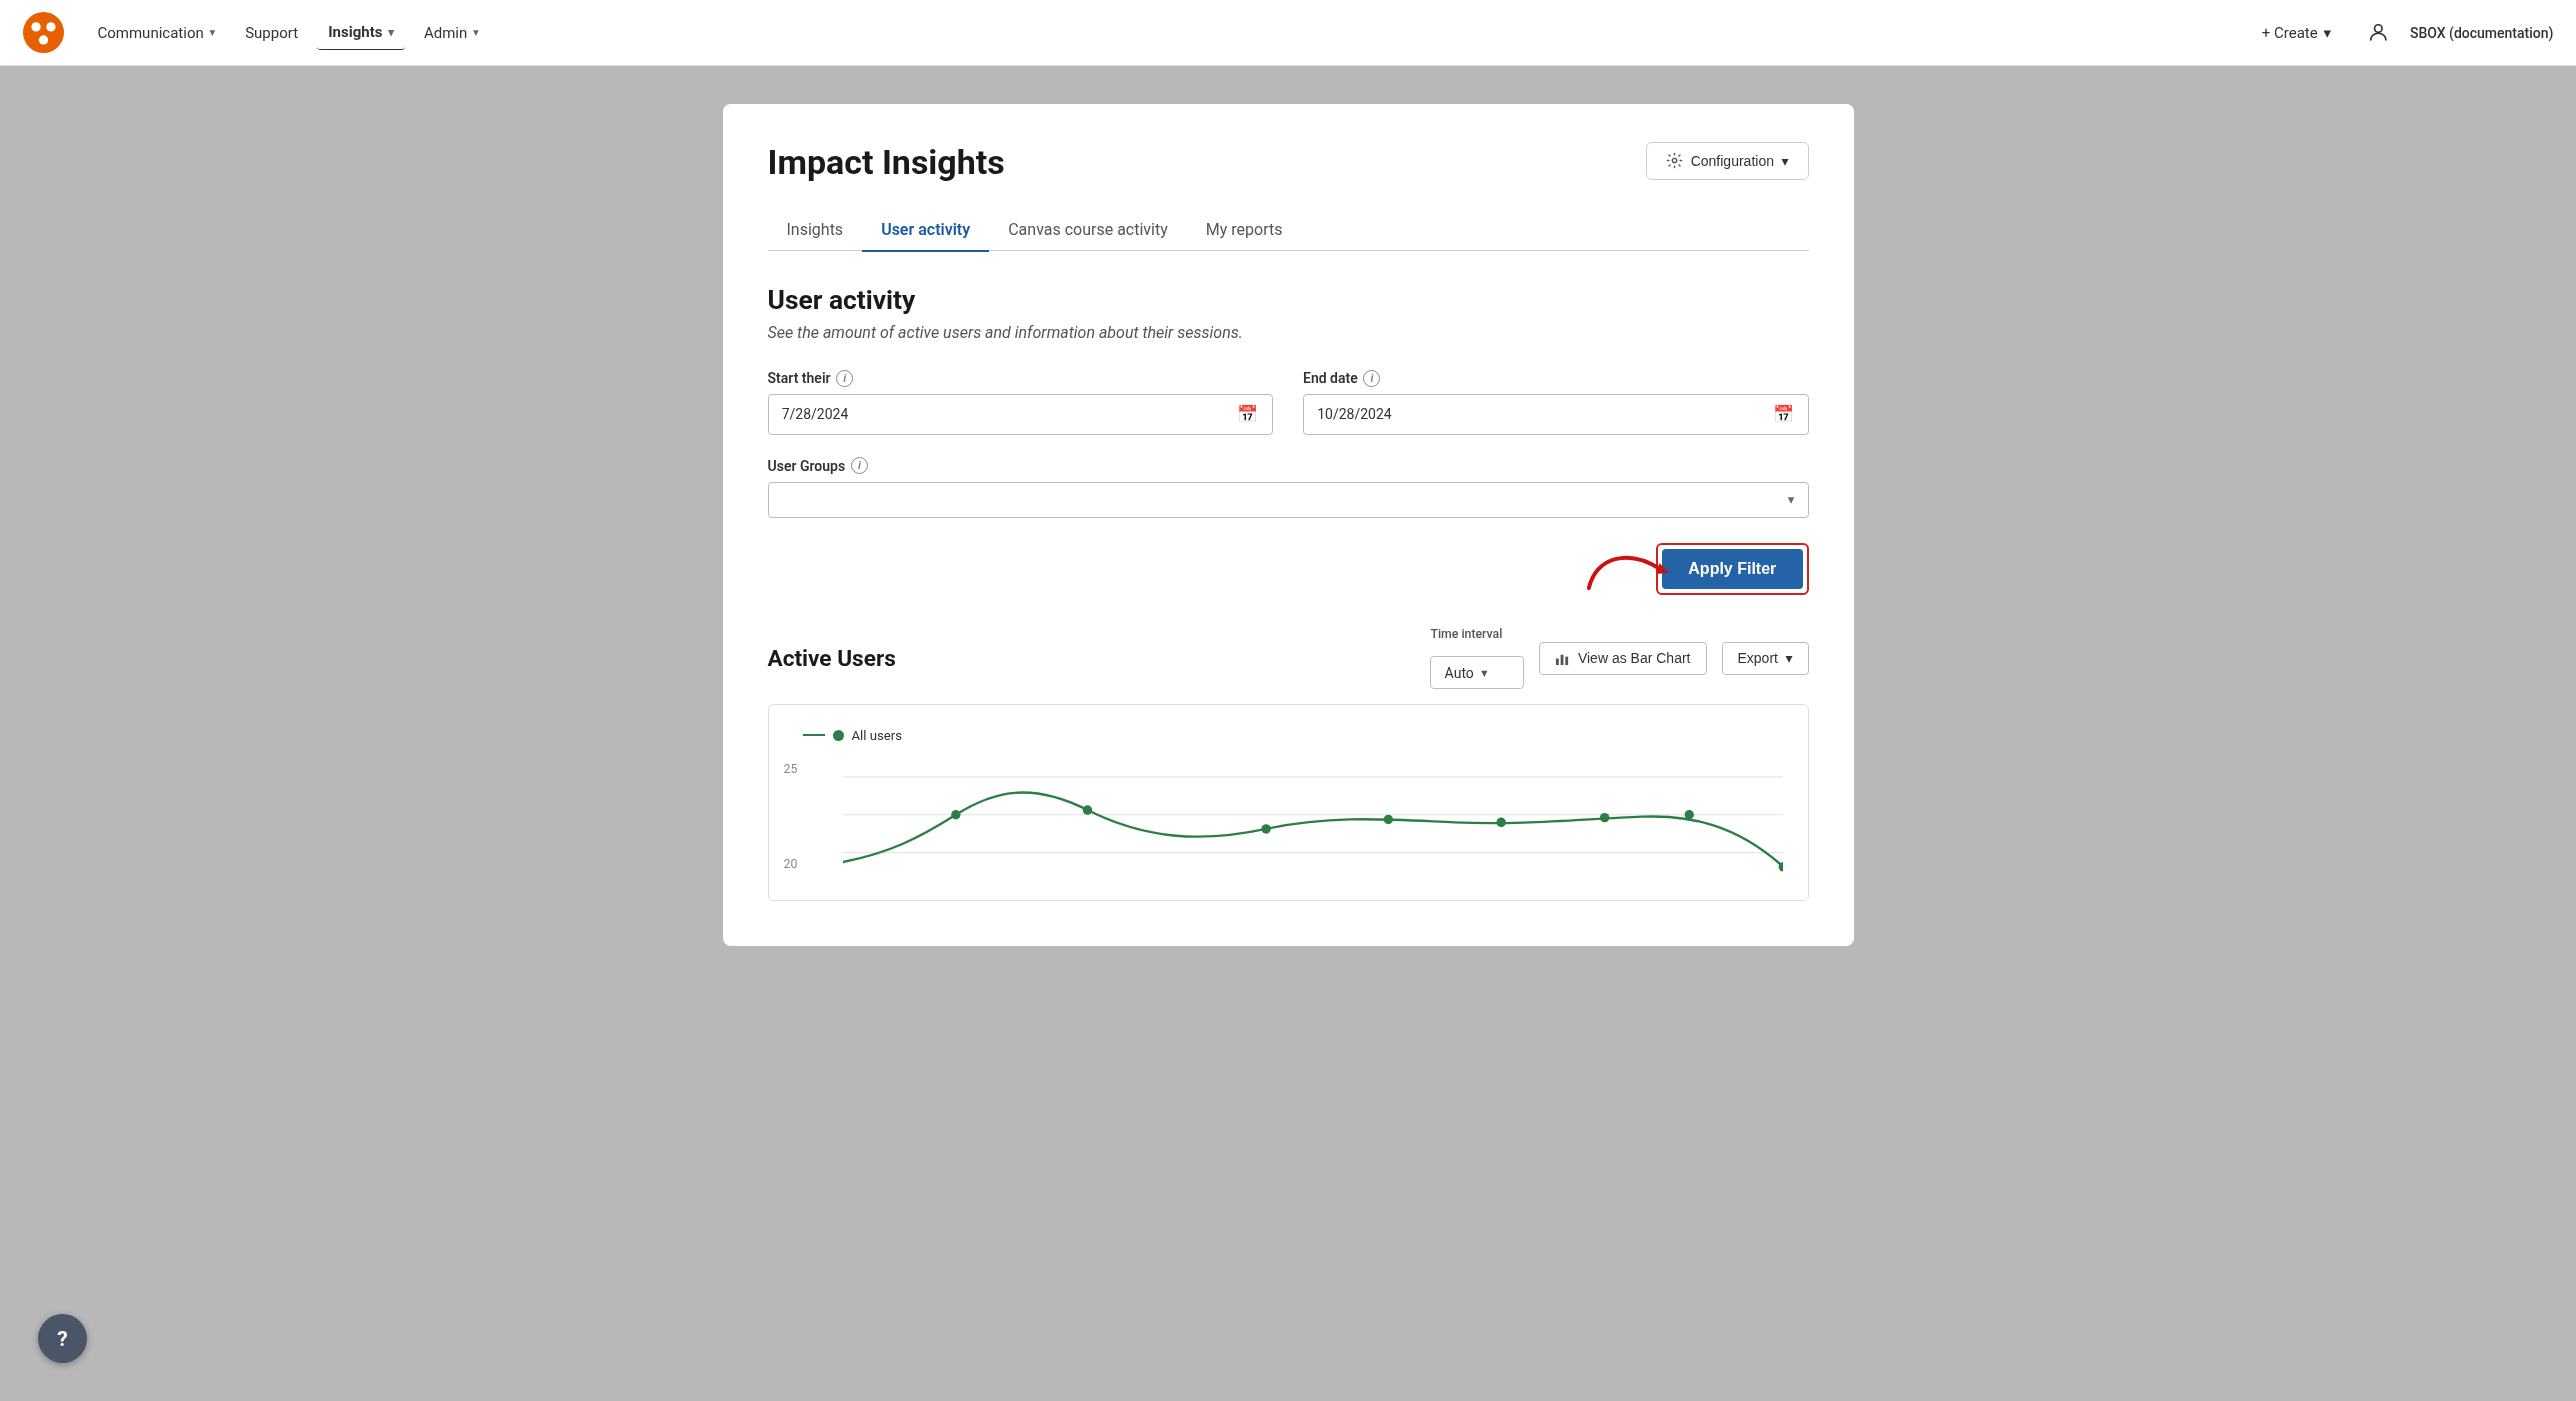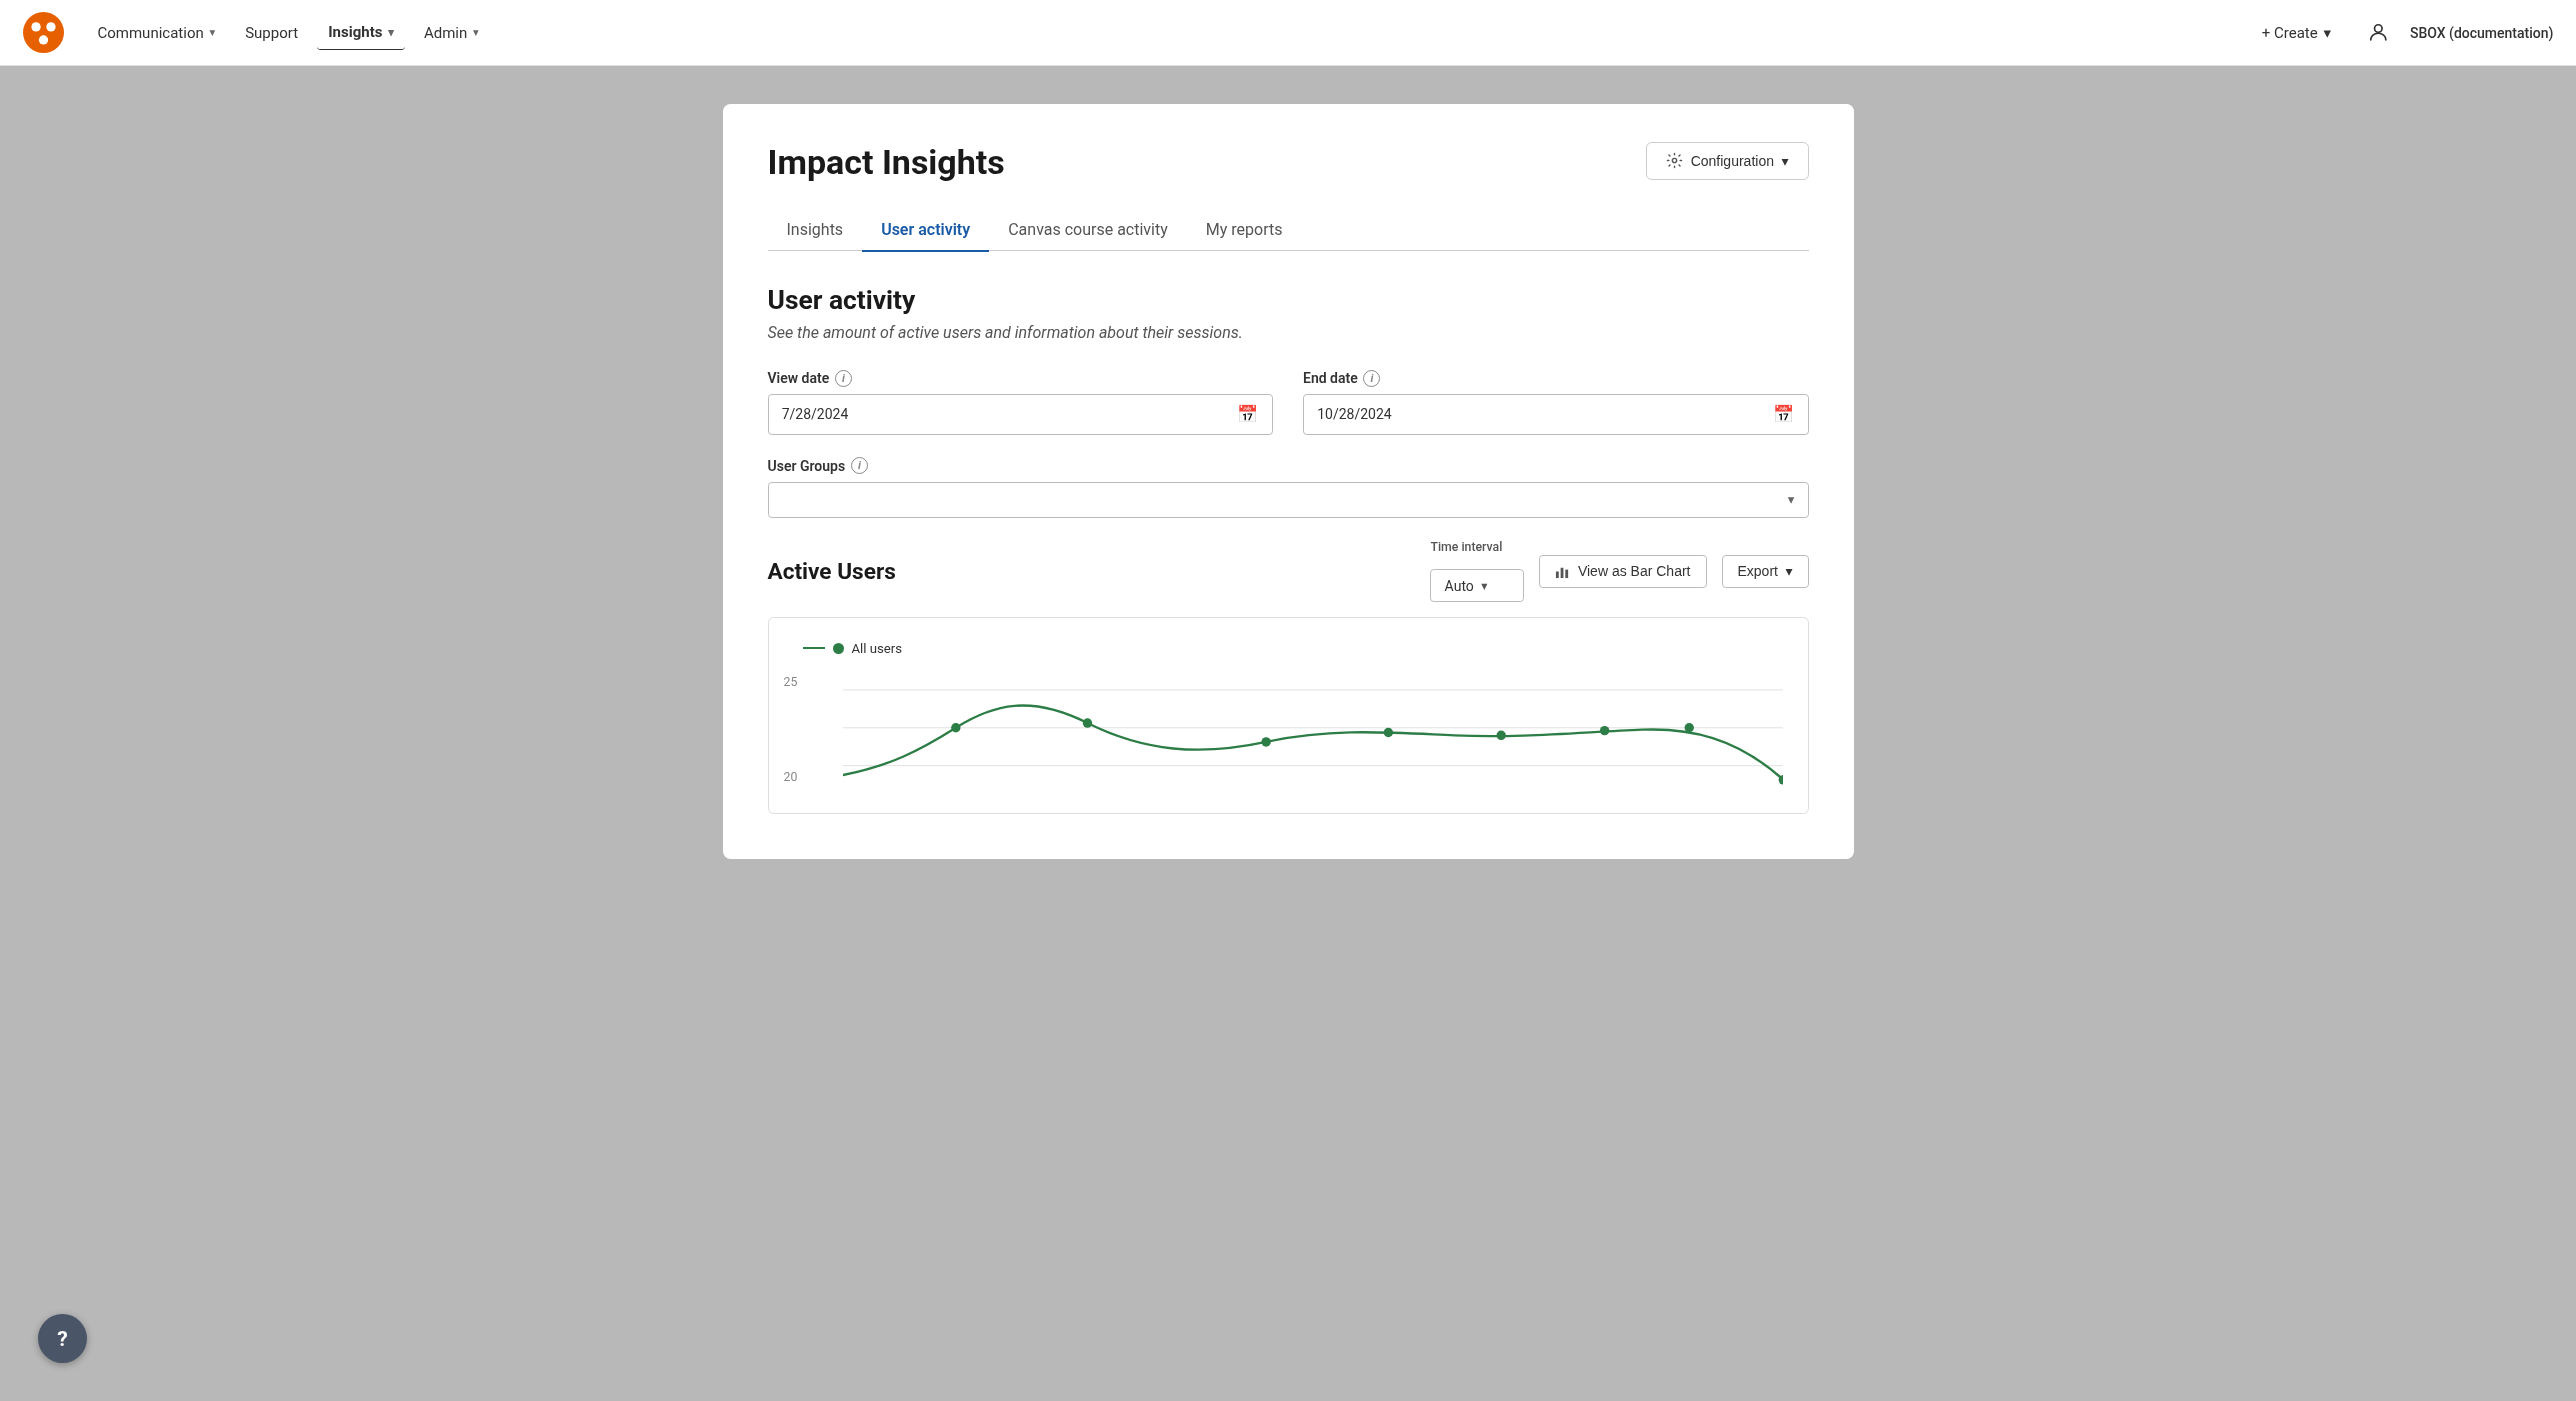--- a/index.html
+++ b/index.html
@@ -460,21 +460,21 @@
         <span>My reports</span>
       </div>
     </div>
 
     <h2 class="section-title">User activity</h2>
     <p class="section-desc">See the amount of active users and information about their sessions.</p>
 
     <div class="form-row">
       <div class="form-group">
         <div class="form-label">
-          <span>View date</span>
+          <span>Start their</span>
           <span class="info-icon">i</span>
         </div>
         <div class="date-input-wrap">
           <span class="date-val">7/28/2024</span>
           <span class="cal-icon">📅</span>
         </div>
       </div>
       <div class="form-group">
         <div class="form-label">
           <span>End date</span>
@@ -491,20 +491,32 @@
       <div class="form-label">
         <span>User Groups</span>
         <span class="info-icon">i</span>
       </div>
       <div class="select-wrap">
         <span class="select-val"></span>
         <span class="chevron-down">▾</span>
       </div>
     </div>
 
+    <div class="apply-row">
+      <div class="annotation-wrap">
+
+        <svg class="arrow-svg" viewBox="0 0 120 70" fill="none" xmlns="http://www.w3.org/2000/svg" style="position:relative;z-index:2;transform:translateX(19px);">
+          <path d="M10 60 C 20 20, 60 10, 100 35" stroke="#cc1111" stroke-width="5" fill="none" stroke-linecap="round"></path>
+          <polygon points="100,28 112,40 97,42" fill="#cc1111"></polygon>
+        </svg>
+        <div class="apply-btn-wrap">
+          <button class="apply-btn">Apply Filter</button>
+        </div>
+      </div>
+    </div>
 
     <div class="chart-header">
       <h3 class="chart-title">Active Users</h3>
       <div class="chart-controls">
         <div class="time-interval-group">
           <span class="time-interval-label">Time interval</span>
           <div class="time-select">
             <span>Auto</span>
             <span class="chevron-down">▾</span>
           </div>

